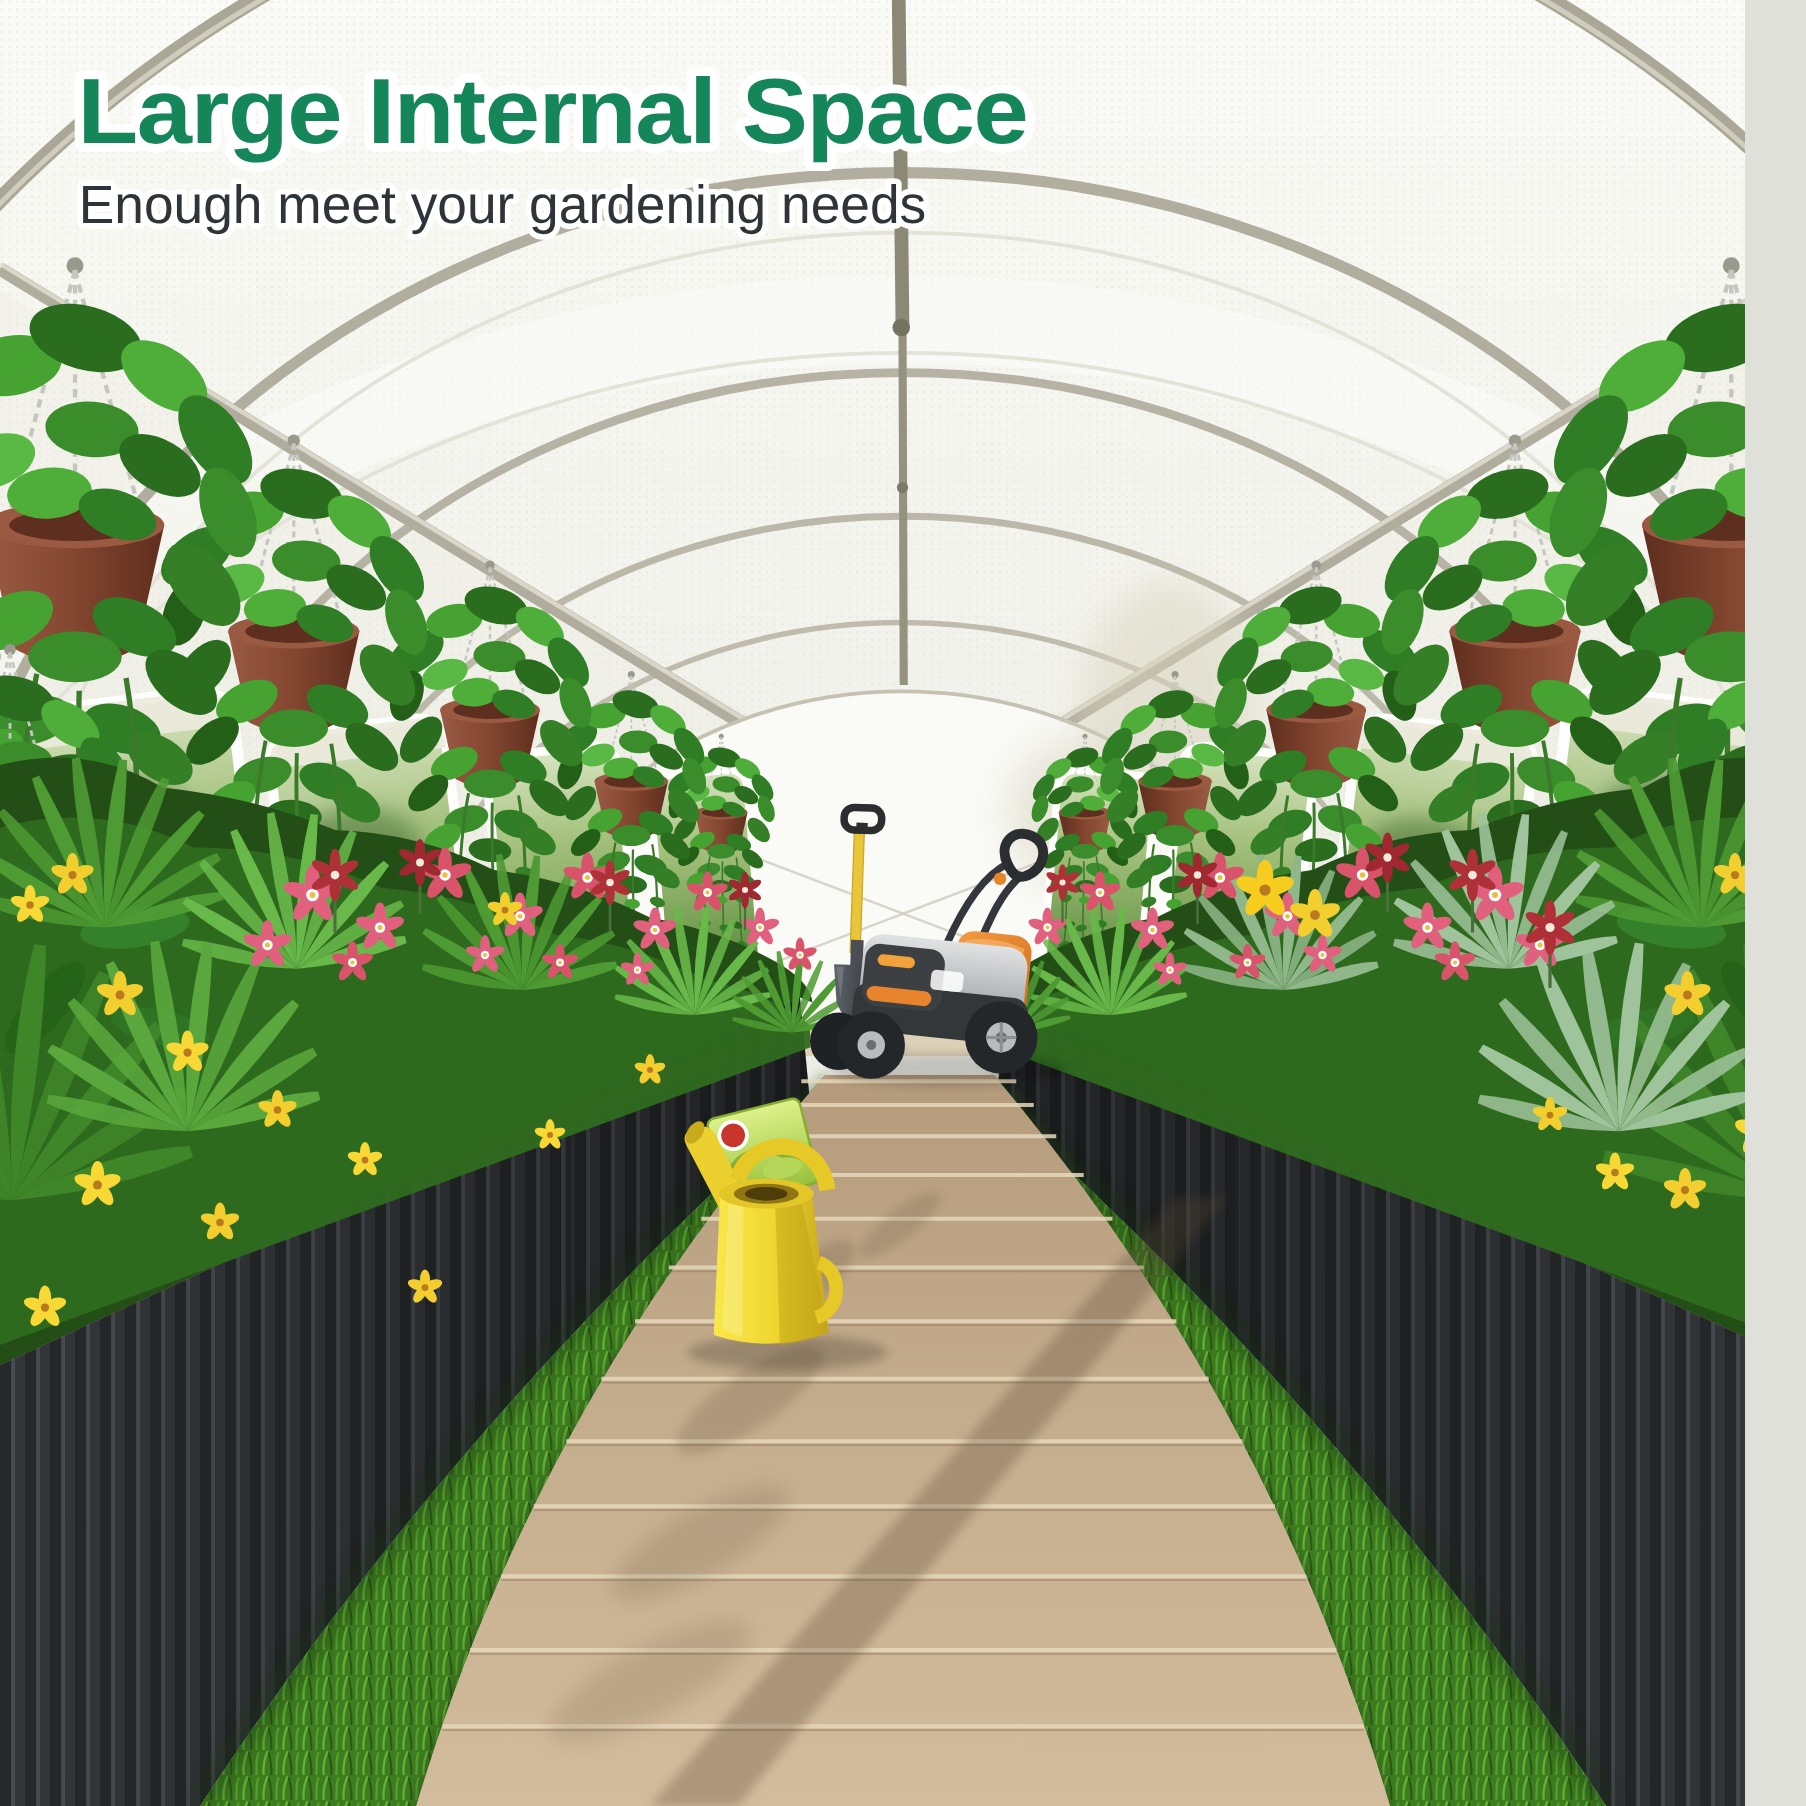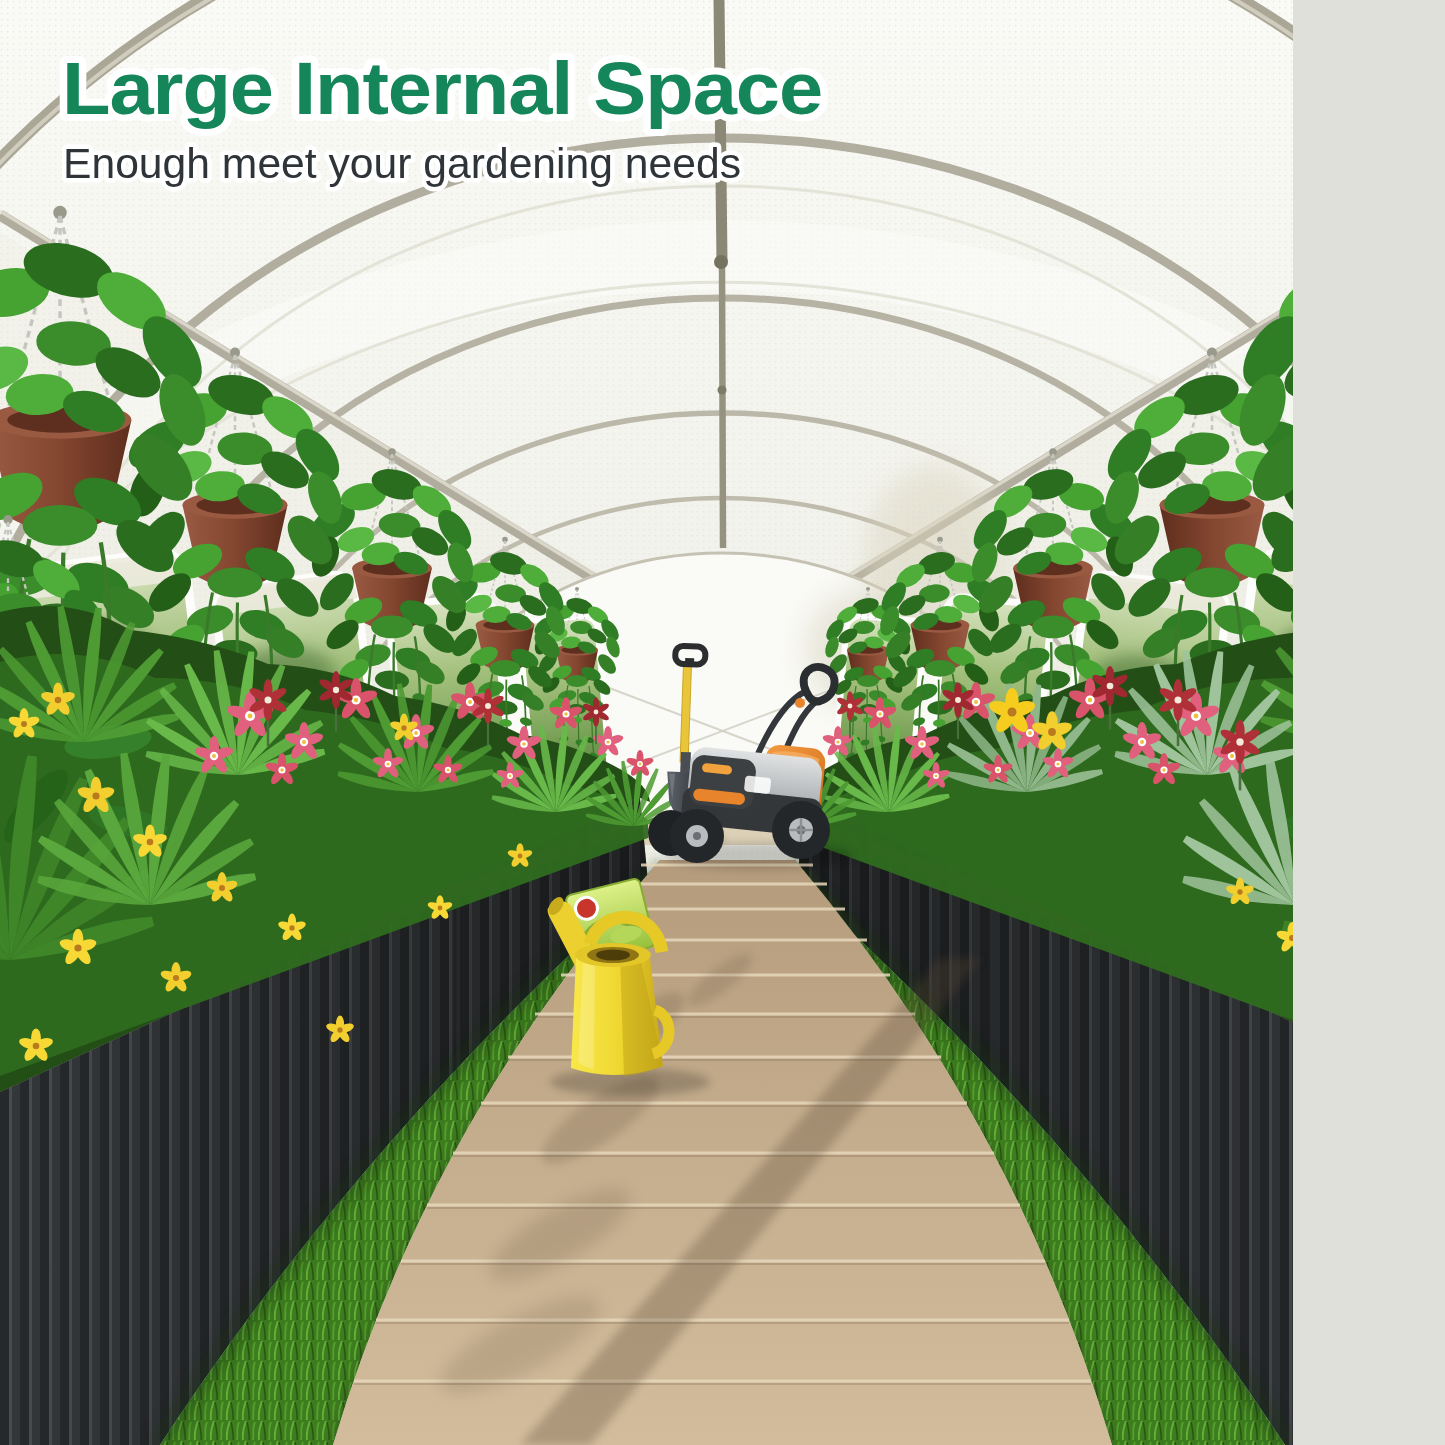--- a/index.html
+++ b/index.html
@@ -1,16 +1,16 @@
 <!DOCTYPE html>
 <html><head>
 <meta charset="utf-8">
 <style>
   html,body{margin:0;padding:0;background:#dfe0da;}
-  .stage{position:relative;width:1293px;height:1445px;overflow:hidden;background:#3b82f6;
+  .stage{position:relative;width:1396px;height:1445px;overflow:hidden;background:#3b82f6;
          font-family:"Liberation Sans", sans-serif;}
   .stage svg{position:absolute;inset:0;display:block;}
   text.hero-title{font-family:"Liberation Sans", sans-serif;font-weight:bold;font-size:74px;letter-spacing:-1px;
         paint-order:stroke;stroke:#ffffff;stroke-width:14px;stroke-linejoin:round;}
   text.hero-sub{font-family:"Liberation Sans", sans-serif;font-weight:normal;font-size:43px;
         paint-order:stroke;stroke:#ffffff;stroke-width:9px;stroke-linejoin:round;}
 </style>
 </head>
 <body>
 

